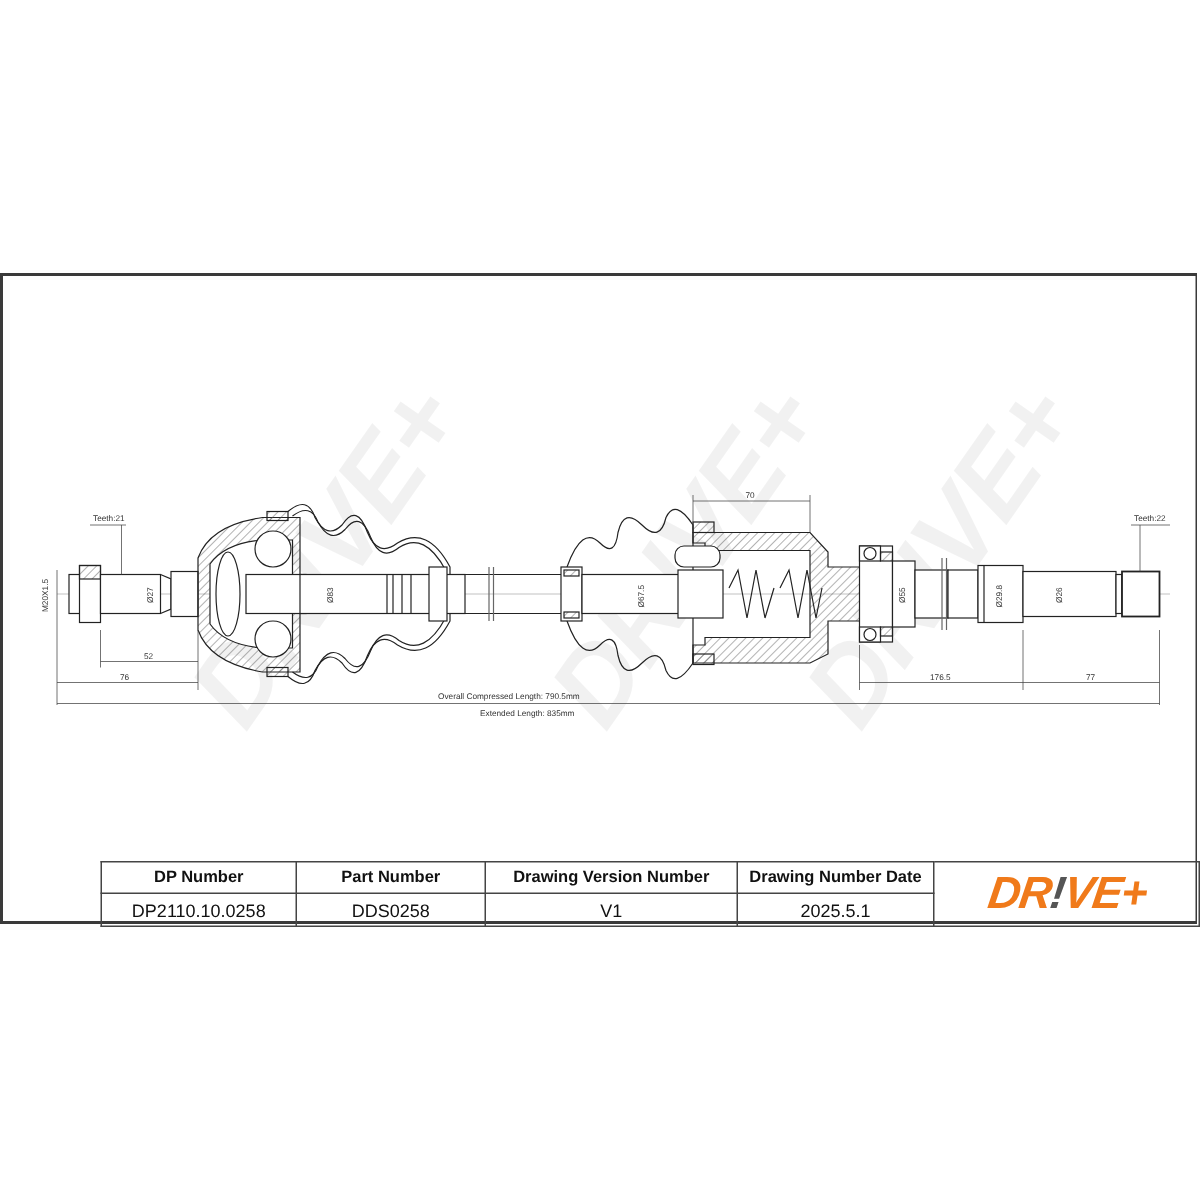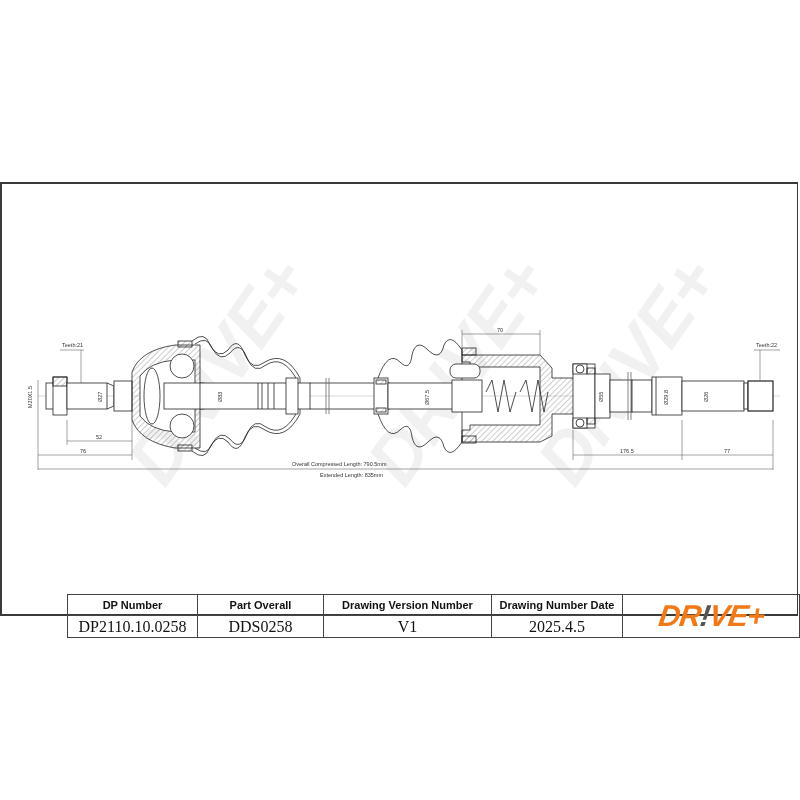--- a/index.html
+++ b/index.html
@@ -2,24 +2,24 @@
 <html><head>
 <meta charset="utf-8">
 <style>
   html, body { margin:0; padding:0; background:#ffffff; }
   body { width:800px; height:800px; position:relative; overflow:hidden; font-family:"Liberation Sans", sans-serif; }
   #frame { position:absolute; left:0; top:182px; width:798px; height:434px; border-top:2px solid #3a3a3a; border-left:2px solid #3a3a3a; border-right:1px solid #3a3a3a; border-bottom:2px solid #3a3a3a; box-sizing:border-box; }
   svg#drawing { position:absolute; left:0; top:0; width:800px; height:800px; }
   svg text { font-family:"Liberation Sans", sans-serif; fill:#333; }
   .dim { font-size:5.5px; }
   .lbl { font-size:5.5px; }
-  #title-table { position:absolute; left:67px; top:574px; border-collapse:collapse;margin-top:20px; }
+  #title-table { position:absolute; left:67px; top:574px; border-collapse:collapse; }
   #title-table td { border:1px solid #444; text-align:center; font-size:11px; color:#111; padding:0; }
   #title-table tr.hdr td { height:20px; font-weight:bold; }
-  #title-table tr.val td { height:21px; font-size:16px;font-family:Liberation Serif, serif; }
+  #title-table tr.val td { height:21px; font-size:12px; }
   #logo-cell { width:176px; }
   .logo { font-family:"Liberation Sans", sans-serif; font-weight:bold; font-style:italic; font-size:30px; letter-spacing:-1px; color:#f07a1a; line-height:1; display:inline-block; transform:skewX(-8deg); }
   .logo .bang { color:#555555; }
   .wm { position:absolute; font-family:"Liberation Sans", sans-serif; font-weight:bold; font-style:italic; font-size:72px; color:#000; opacity:0.05; transform:rotate(-55deg); letter-spacing:-2px; white-space:nowrap; }
 </style>
 </head>
 <body>
 
 <div id="frame"></div>
 
@@ -150,27 +150,27 @@
   <text class="dim" x="620" y="453">176.5</text>
   <text class="dim" x="724" y="453">77</text>
   <text class="dim" x="292" y="466">Overall  Compressed  Length: 790.5mm</text>
   <text class="dim" x="320" y="477">Extended  Length: 835mm</text>
 </svg>
 
 <table id="title-table">
   <tbody>
       <tr class="hdr">
     <td style="width:129px">DP Number</td>
-    <td style="width:125px">Part Overall</td>
+    <td style="width:125px">Part Number</td>
     <td style="width:167px">Drawing Version Number</td>
     <td style="width:130px">Drawing Number Date</td>
     <td id="logo-cell" rowspan="2">
       <span class="logo"><span>DR</span><span class="bang">!</span><span>VE+</span></span>
     </td>
   </tr>
   <tr class="val">
     <td>DP2110.10.0258</td>
     <td>DDS0258</td>
     <td>V1</td>
-    <td>2025.4.5</td>
+    <td>2025.5.1</td>
   </tr>
 </tbody>
   </table>
 
 </body></html>

